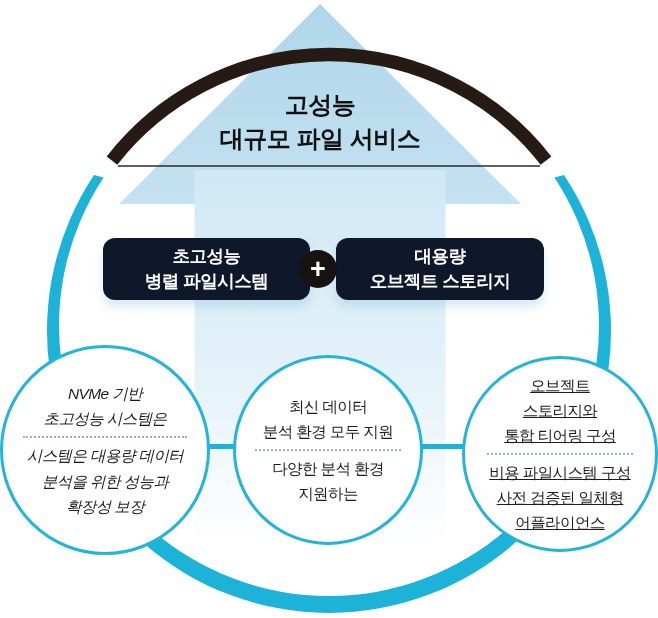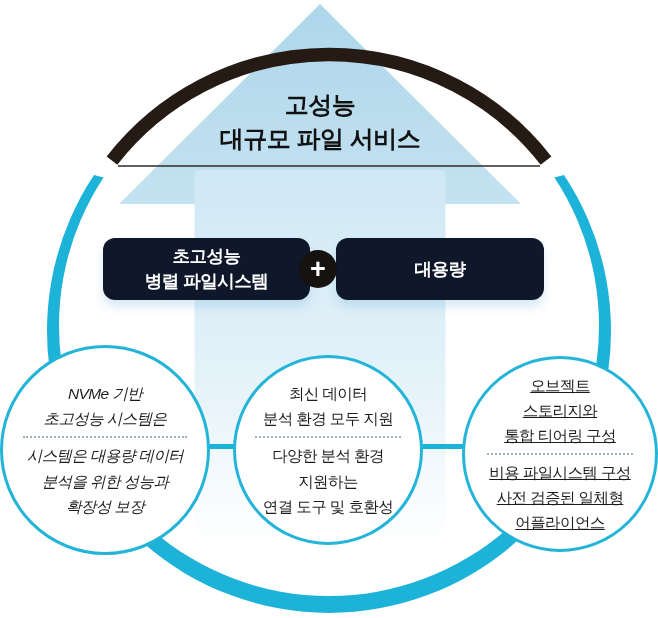--- a/index.html
+++ b/index.html
@@ -95,40 +95,40 @@
     <span>고성능</span>
     <span>대규모 파일 서비스</span>
   </div>
 
   <div class="capbox box-left">
     <span>초고성능</span>
     <span>병렬 파일시스템</span>
   </div>
   <div class="capbox box-right">
     <span>대용량</span>
+    <span>오브젝트 스토리지</span>
   </div>
 
   <div class="plus-badge">+</div>
 
   <div class="bubble bubble-1">
     <span>NVMe 기반</span>
     <span>초고성능 시스템은</span>
     <div class="divider"></div>
     <span>시스템은 대용량 데이터</span>
     <span>분석을 위한 성능과</span>
     <span>확장성 보장</span>
   </div>
 
   <div class="bubble bubble-2">
     <span>최신 데이터</span>
     <span>분석 환경 모두 지원</span>
     <div class="divider"></div>
     <span>다양한 분석 환경</span>
     <span>지원하는</span>
-    <span>연결 도구 및 호환성</span>
   </div>
 
   <div class="bubble bubble-3">
     <span>오브젝트</span>
     <span>스토리지와</span>
     <span>통합 티어링 구성</span>
     <div class="divider"></div>
     <span>비용 파일시스템 구성</span>
     <span>사전 검증된 일체형</span>
     <span>어플라이언스</span>

